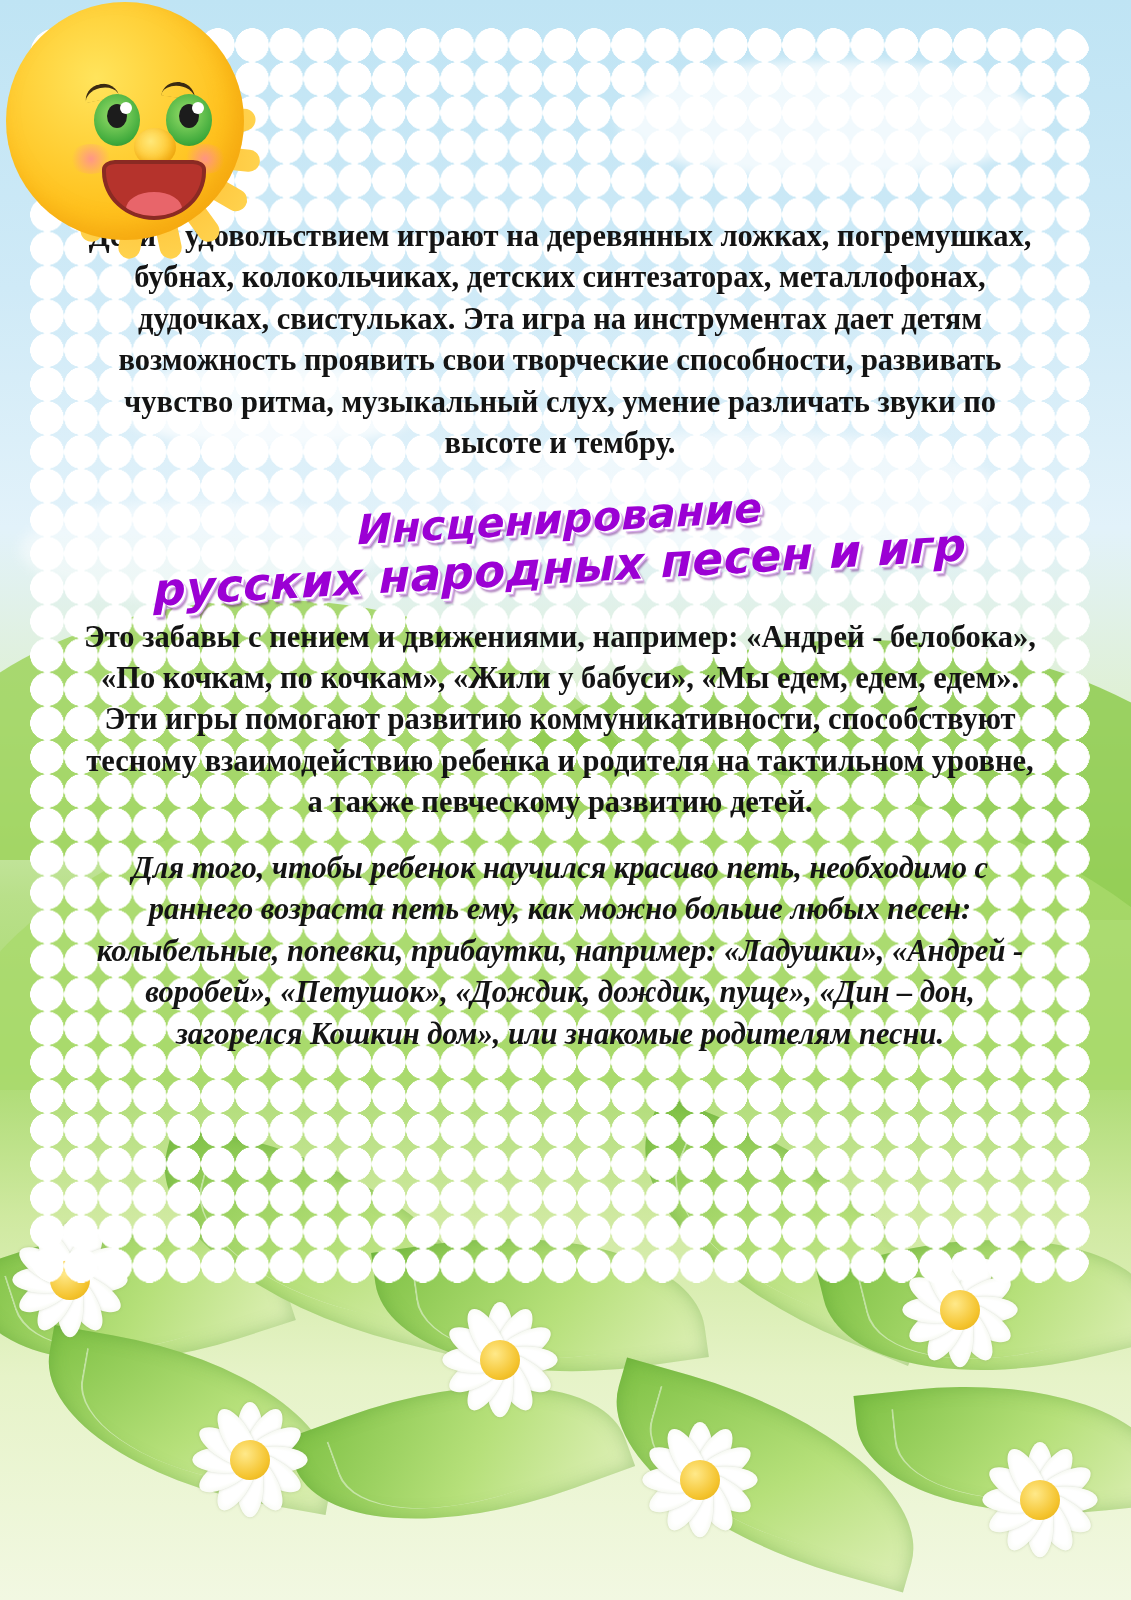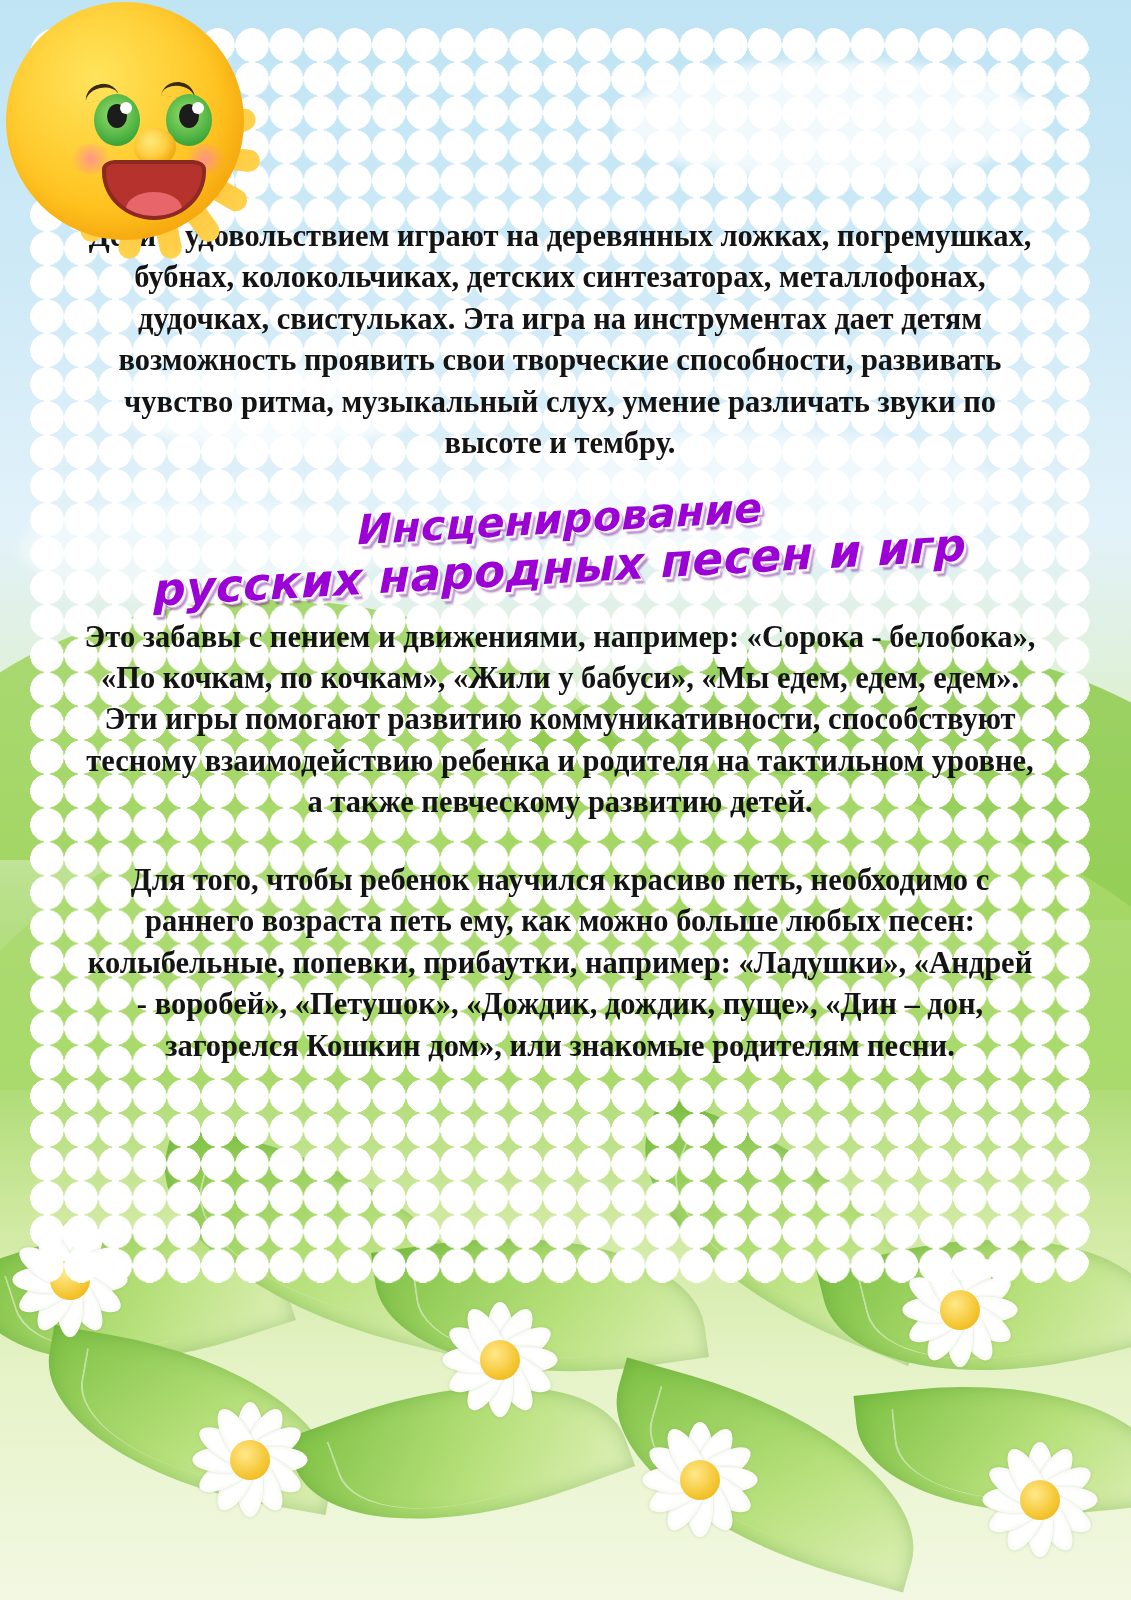--- a/index.html
+++ b/index.html
@@ -184,21 +184,21 @@
     font-size: 41px;
     transform: skewY(-3.2deg);
   }
   .wa-line2 {
     display: block;
     font-size: 45px;
     transform: skewY(-3.2deg);
     margin-top: 4px;
   }
   .sec2 { margin-top: 8px; }
-  .sec3 { margin-top: 36px; }
+  .sec3 { margin-top: 24px; font-style: italic; }
 </style>
 </head>
 <body>
 
 <div class="poster">
 
   <div class="cloud c1"></div>
   <div class="cloud c2"></div>
   <div class="cloud c3"></div>
   <div class="cloud c4"></div>
@@ -315,21 +315,21 @@
 
     <div class="content">
 
       <p class="para first">Дети с удовольствием играют на деревянных ложках, погремушках, бубнах, колокольчиках, детских синтезаторах, металлофонах, дудочках, свистульках. Эта игра на инструментах дает детям возможность проявить свои творческие способности, развивать чувство ритма, музыкальный слух, умение различать звуки по высоте и тембру.</p>
 
       <div class="wordart">
         <span class="wa-line1">Инсценирование</span>
         <span class="wa-line2">русских народных песен и игр</span>
       </div>
 
-      <p class="para sec2">Это забавы с пением и движениями, например: «Сорока - белобока», «По кочкам, по кочкам», «Жили у бабуси», «Мы едем, едем, едем». Эти игры помогают развитию коммуникативности, способствуют тесному взаимодействию ребенка и родителя на тактильном уровне, а также певческому развитию детей.</p>
+      <p class="para sec2">Это забавы с пением и движениями, например: «Андрей - белобока», «По кочкам, по кочкам», «Жили у бабуси», «Мы едем, едем, едем». Эти игры помогают развитию коммуникативности, способствуют тесному взаимодействию ребенка и родителя на тактильном уровне, а также певческому развитию детей.</p>
 
       <p class="para sec3">Для того, чтобы ребенок научился красиво петь, необходимо с раннего возраста петь ему, как можно больше любых песен: колыбельные, попевки, прибаутки, например: «Ладушки», «Андрей - воробей», «Петушок», «Дождик, дождик, пуще», «Дин – дон, загорелся Кошкин дом», или знакомые родителям песни.</p>
     </div>
   </div>
 
   <div class="sun-wrap">
     <span class="ray" style="transform:rotate(0deg)"></span>
     <span class="ray" style="transform:rotate(24deg)"></span>
     <span class="ray" style="transform:rotate(48deg)"></span>
     <span class="ray" style="transform:rotate(72deg)"></span>

